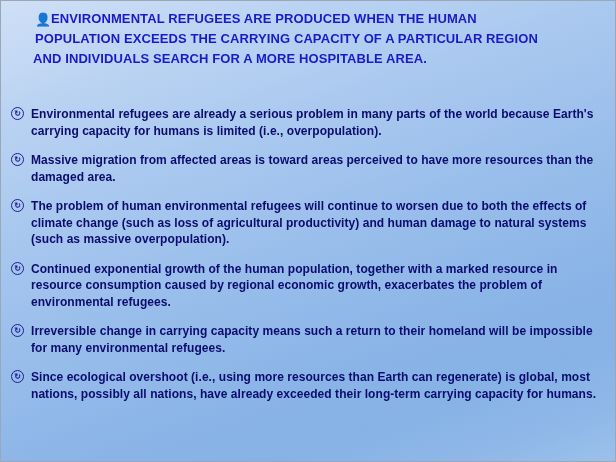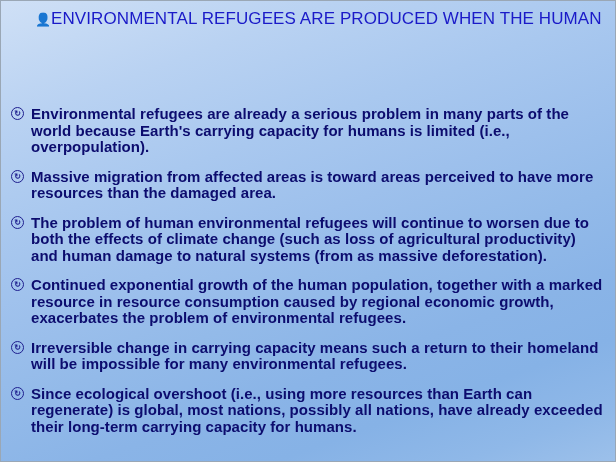--- a/index.html
+++ b/index.html
@@ -31,22 +31,22 @@
     position: absolute;
     left: 0;
     top: 8px;
     width: 616px;
     padding: 0 10px 0 16px;
     box-sizing: border-box;
   }
   .title-line {
     display: block;
     color: #1a1ac8;
-    font-weight: normal;
-    font-size: 17px;
+    font-weight: bold;
+    font-size: 13px;
     line-height: 20px;
     letter-spacing: 0.1px;
     white-space: nowrap;
   }
   .title-line.l1 { padding-left: 34px; }
   .title-line.l2 { padding-left: 18px; }
   .title-line.l3 { padding-left: 16px; }
   .title-bullet-icon {
     position: absolute;
     left: 34px;
@@ -82,51 +82,53 @@
     box-sizing: border-box;
     color: #1f1f8f;
     font-size: 8px;
     line-height: 11px;
     text-align: center;
     font-weight: bold;
   }
   .bullet-text {
     color: #0c0c6e;
     font-weight: bold;
-    font-size: 15px;
+    font-size: 12px;
     line-height: 16.5px;
     letter-spacing: 0.05px;
     display: block;
   }
 </style>
 </head>
 <body>
 
 <div class="slide">
 
   <div class="title-block">
     <span class="title-bullet-icon">👤</span>
     <span class="title-line l1">ENVIRONMENTAL REFUGEES ARE PRODUCED WHEN THE HUMAN</span>
+    <span class="title-line l2">POPULATION EXCEEDS THE CARRYING CAPACITY OF A PARTICULAR REGION</span>
+    <span class="title-line l3">AND INDIVIDUALS  SEARCH FOR A MORE HOSPITABLE AREA.</span>
   </div>
 
   <div class="body-block">
 
     <div class="bullet-row">
       <span class="bullet-icon">↻</span>
       <span class="bullet-text">Environmental refugees are already a serious problem in many parts of the world because Earth's carrying capacity for humans  is limited (i.e., overpopulation).</span>
     </div>
 
     <div class="bullet-row">
       <span class="bullet-icon">↻</span>
       <span class="bullet-text">Massive migration from affected areas is toward areas perceived to have more resources than the damaged area.</span>
     </div>
 
     <div class="bullet-row">
       <span class="bullet-icon">↻</span>
-      <span class="bullet-text">The problem of human environmental refugees will continue to worsen due to both the effects of climate change (such as loss of agricultural productivity) and human damage to natural systems (from as massive deforestation).</span>
+      <span class="bullet-text">The problem of human environmental refugees will continue to worsen due to both the effects of climate change (such as loss of agricultural productivity) and human damage to natural systems (such as massive overpopulation).</span>
     </div>
 
     <div class="bullet-row">
       <span class="bullet-icon">↻</span>
       <span class="bullet-text">Continued exponential growth of the human  population, together with a marked resource in resource consumption caused by regional economic growth, exacerbates the problem of environmental refugees.</span>
     </div>
 
     <div class="bullet-row">
       <span class="bullet-icon">↻</span>
       <span class="bullet-text">Irreversible change in carrying capacity means such a return to their homeland will be impossible for many environmental refugees.</span>

